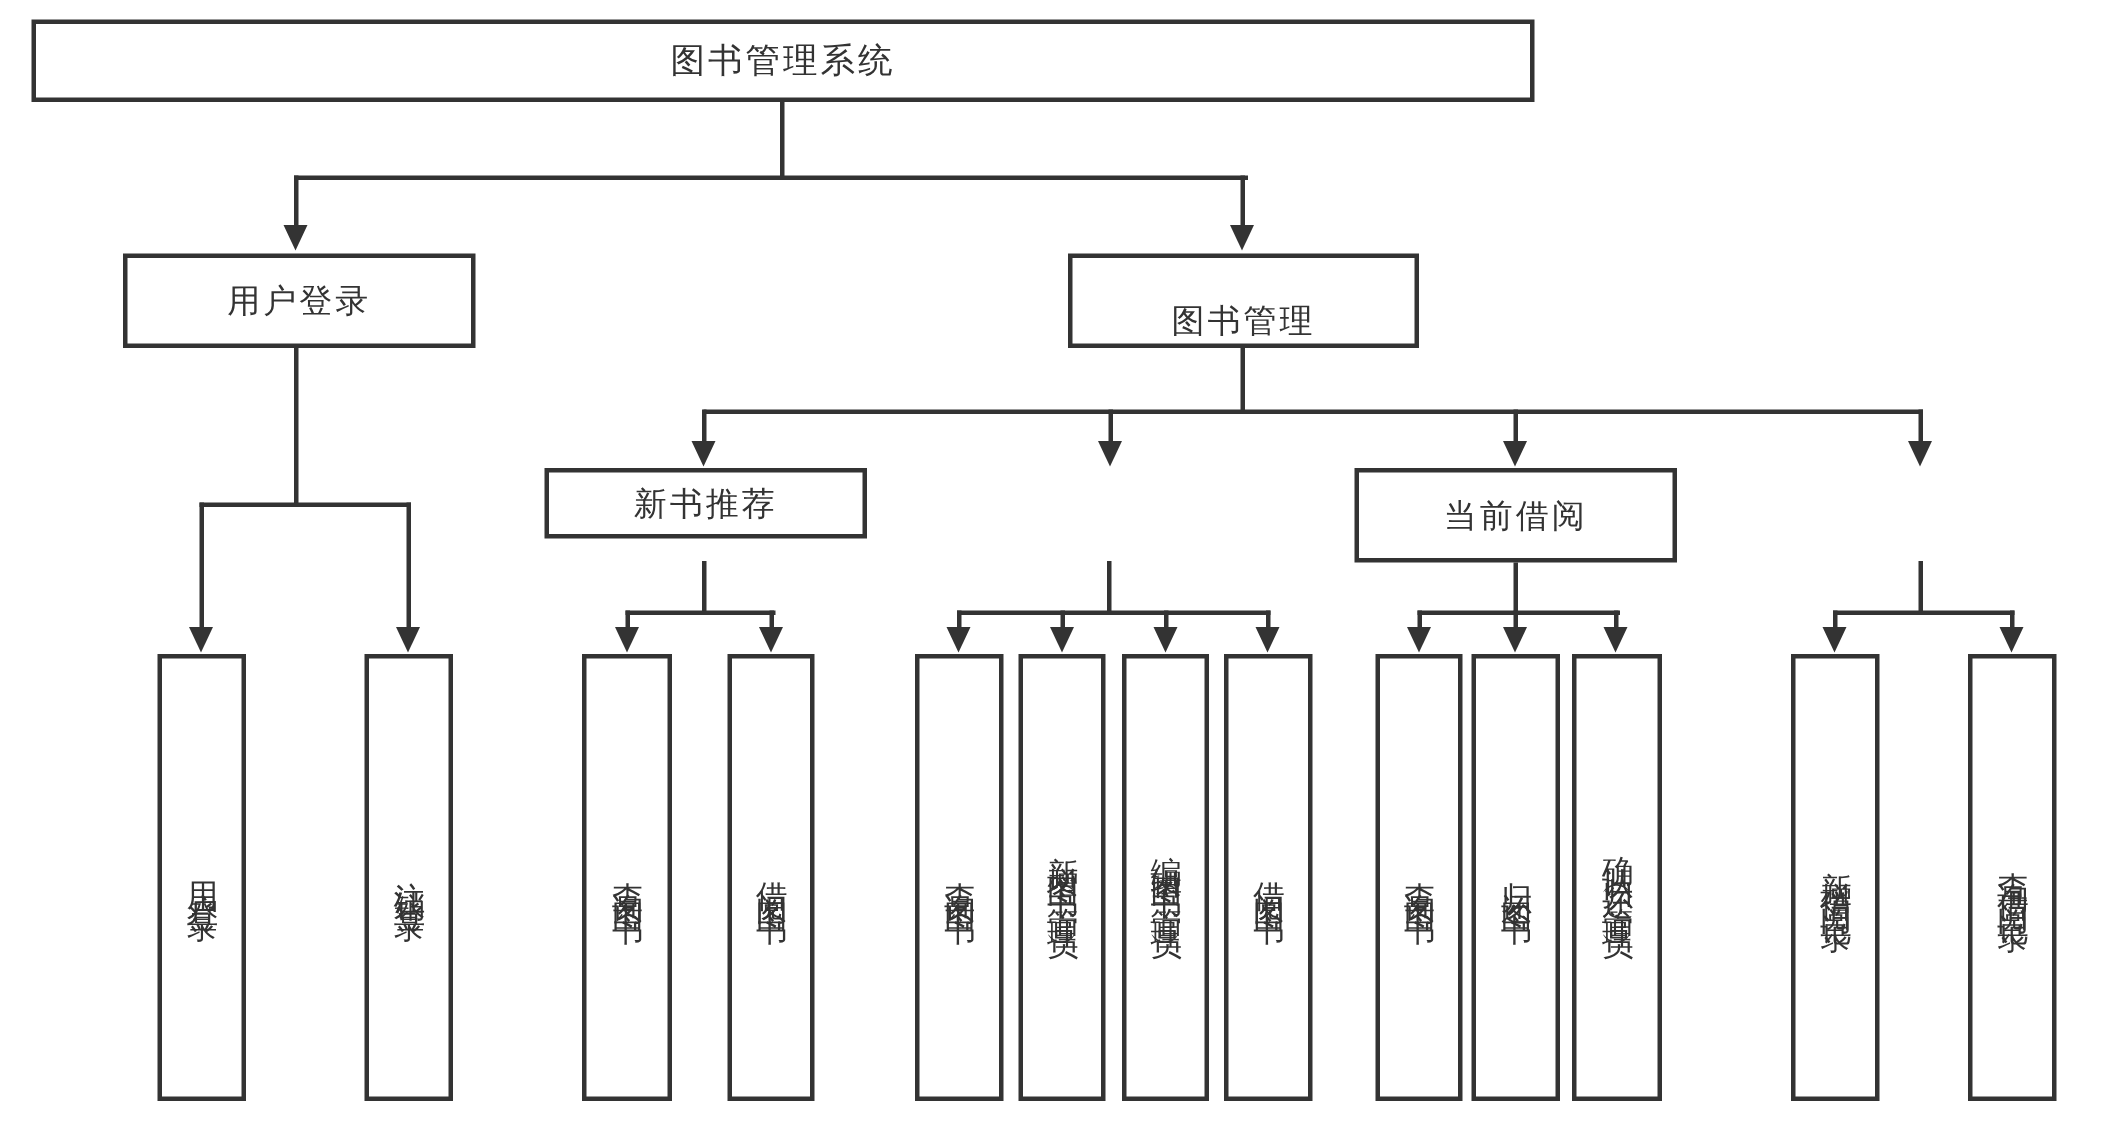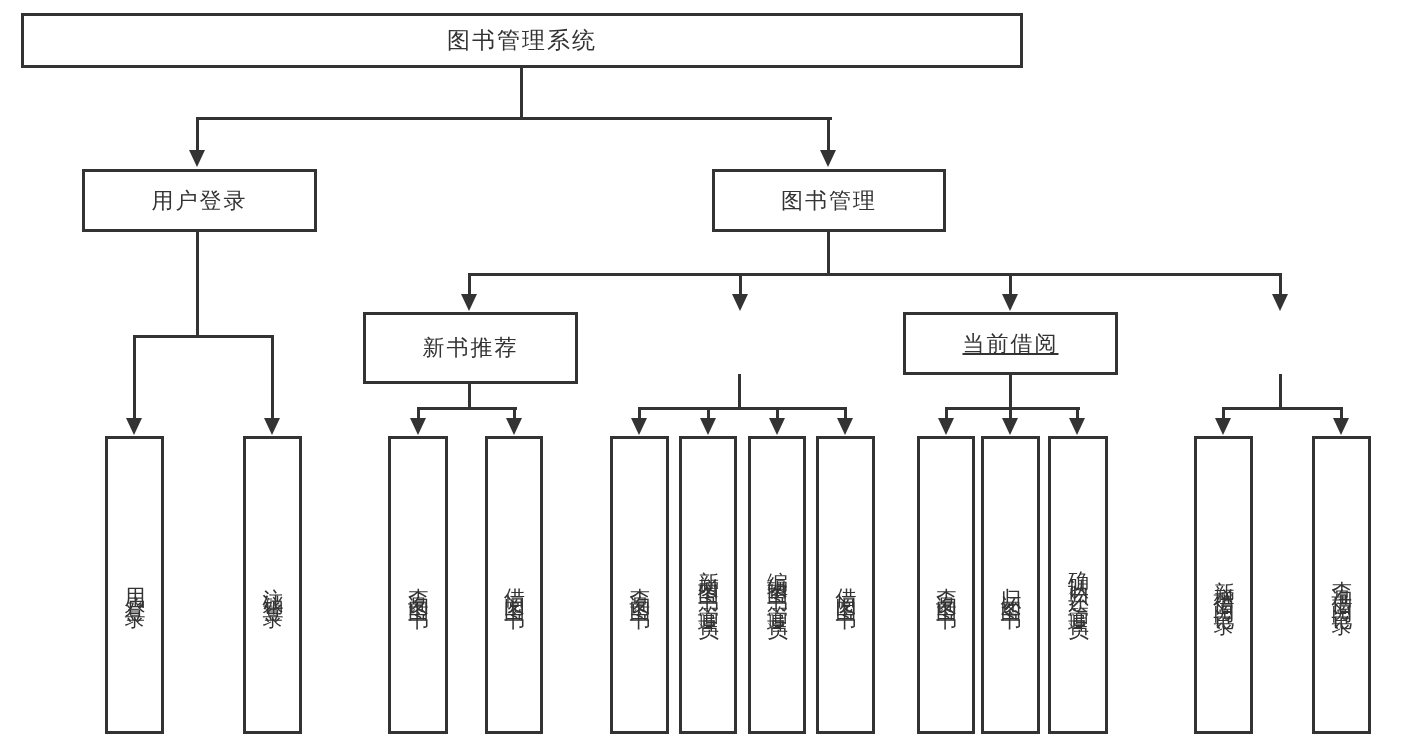--- a/index.html
+++ b/index.html
@@ -41,21 +41,21 @@
   <div class="ln" style="left:520px;top:67px;width:3px;height:52px;"></div>
   <div class="ln" style="left:196px;top:117px;width:636px;height:3px;"></div>
   <div class="ln" style="left:196px;top:117px;width:3px;height:36px;"></div>
   <div class="tri" style="left:189px;top:150px;"></div>
   <div class="ln" style="left:827px;top:117px;width:3px;height:36px;"></div>
   <div class="tri" style="left:820px;top:150px;"></div>
 
   <div class="box" style="left:82px;top:169px;width:235px;height:63px;">
     <span class="lbl">用户登录</span>
   </div>
-  <div class="box" style="left:712px;top:169px;width:234px;height:63px;">
+  <div class="box" style="left:712px;top:169px;width:234px;height:63px;align-items:flex-end;">
     <span class="lbl">图书管理</span>
   </div>
 
   <div class="ln" style="left:196px;top:231px;width:3px;height:106px;"></div>
   <div class="ln" style="left:133px;top:335px;width:141px;height:3px;"></div>
   <div class="ln" style="left:133px;top:335px;width:3px;height:86px;"></div>
   <div class="tri" style="left:126px;top:418px;"></div>
   <div class="ln" style="left:271px;top:335px;width:3px;height:86px;"></div>
   <div class="tri" style="left:264px;top:418px;"></div>
 
@@ -63,24 +63,24 @@
   <div class="ln" style="left:469px;top:273px;width:813px;height:3px;"></div>
   <div class="ln" style="left:468px;top:273px;width:3px;height:24px;"></div>
   <div class="tri" style="left:461px;top:294px;"></div>
   <div class="ln" style="left:739px;top:273px;width:3px;height:24px;"></div>
   <div class="tri" style="left:732px;top:294px;"></div>
   <div class="ln" style="left:1009px;top:273px;width:3px;height:24px;"></div>
   <div class="tri" style="left:1002px;top:294px;"></div>
   <div class="ln" style="left:1279px;top:273px;width:3px;height:24px;"></div>
   <div class="tri" style="left:1272px;top:294px;"></div>
 
-  <div class="box" style="left:363px;top:312px;width:215px;height:72px;">
+  <div class="box" style="left:363px;top:312px;width:215px;height:47px;">
     <span class="lbl">新书推荐</span>
   </div>
-  <div class="box" style="left:903px;top:312px;width:215px;height:63px;text-decoration:underline;">
+  <div class="box" style="left:903px;top:312px;width:215px;height:63px;">
     <span class="lbl">当前借阅</span>
   </div>
 
   <div class="ln" style="left:468px;top:374px;width:3px;height:35px;"></div>
   <div class="ln" style="left:417px;top:407px;width:100px;height:3px;"></div>
   <div class="ln" style="left:417px;top:407px;width:3px;height:14px;"></div>
   <div class="tri" style="left:410px;top:418px;"></div>
   <div class="ln" style="left:513px;top:407px;width:3px;height:14px;"></div>
   <div class="tri" style="left:506px;top:418px;"></div>
 

